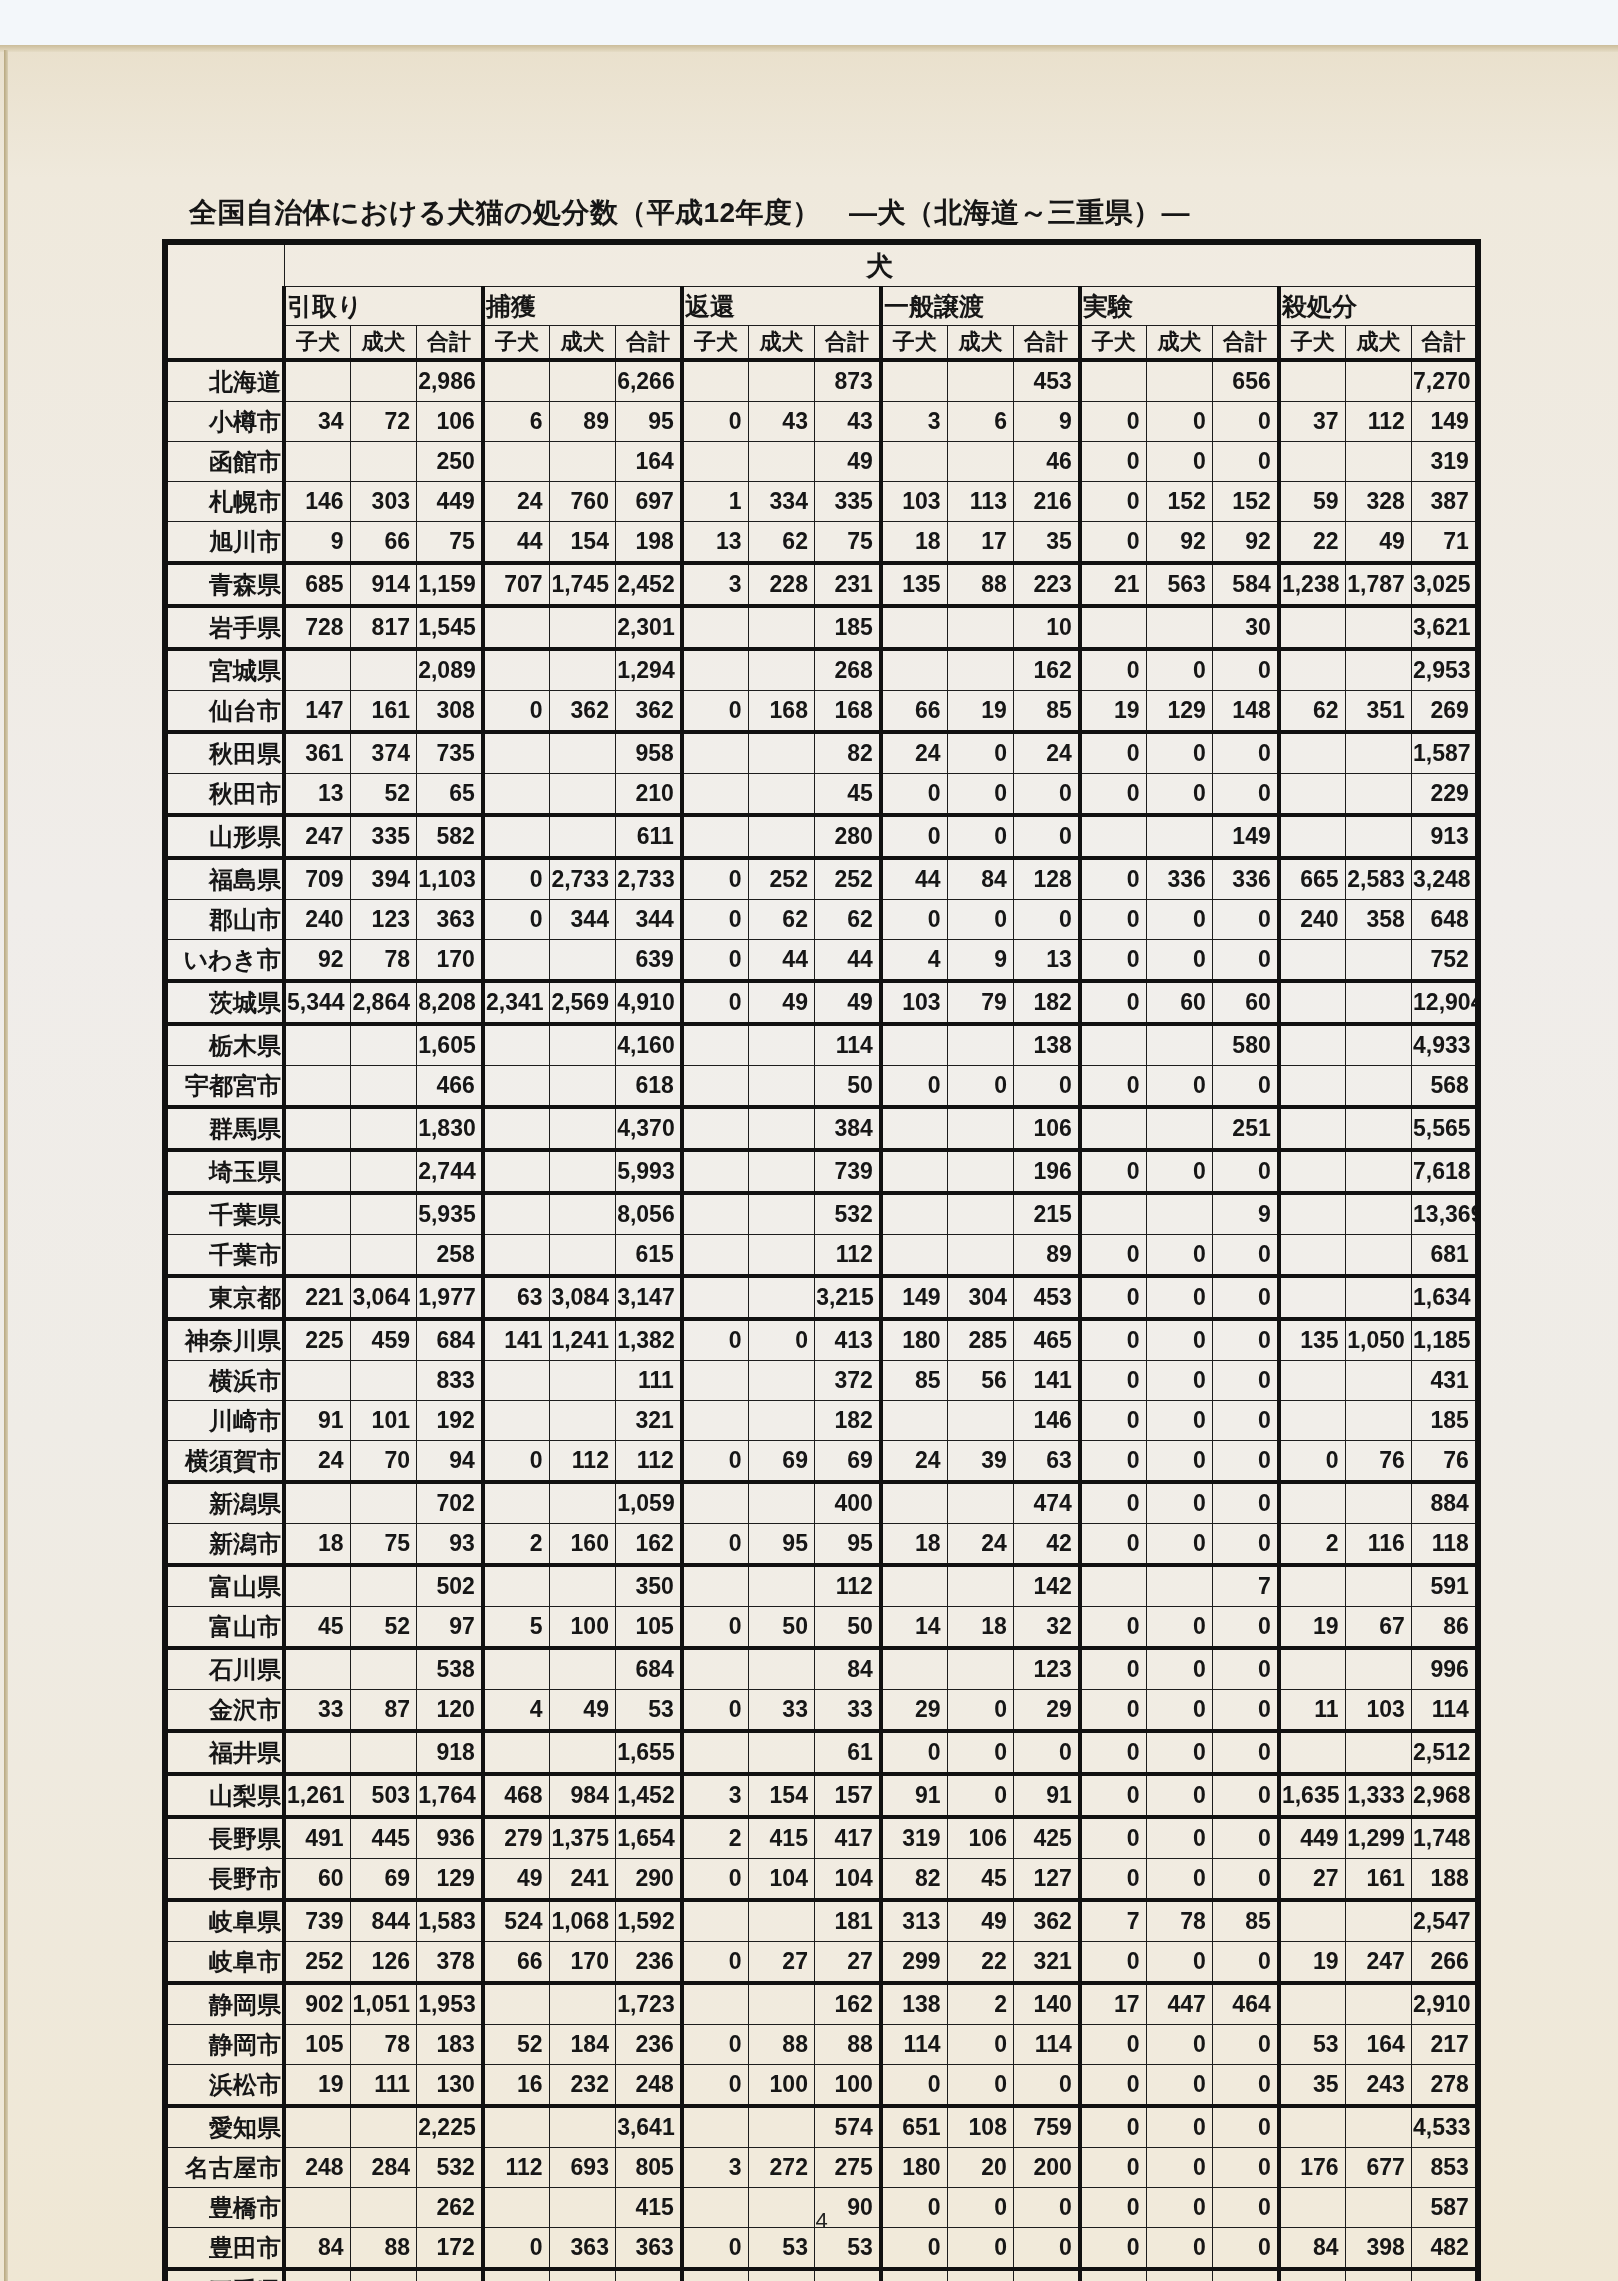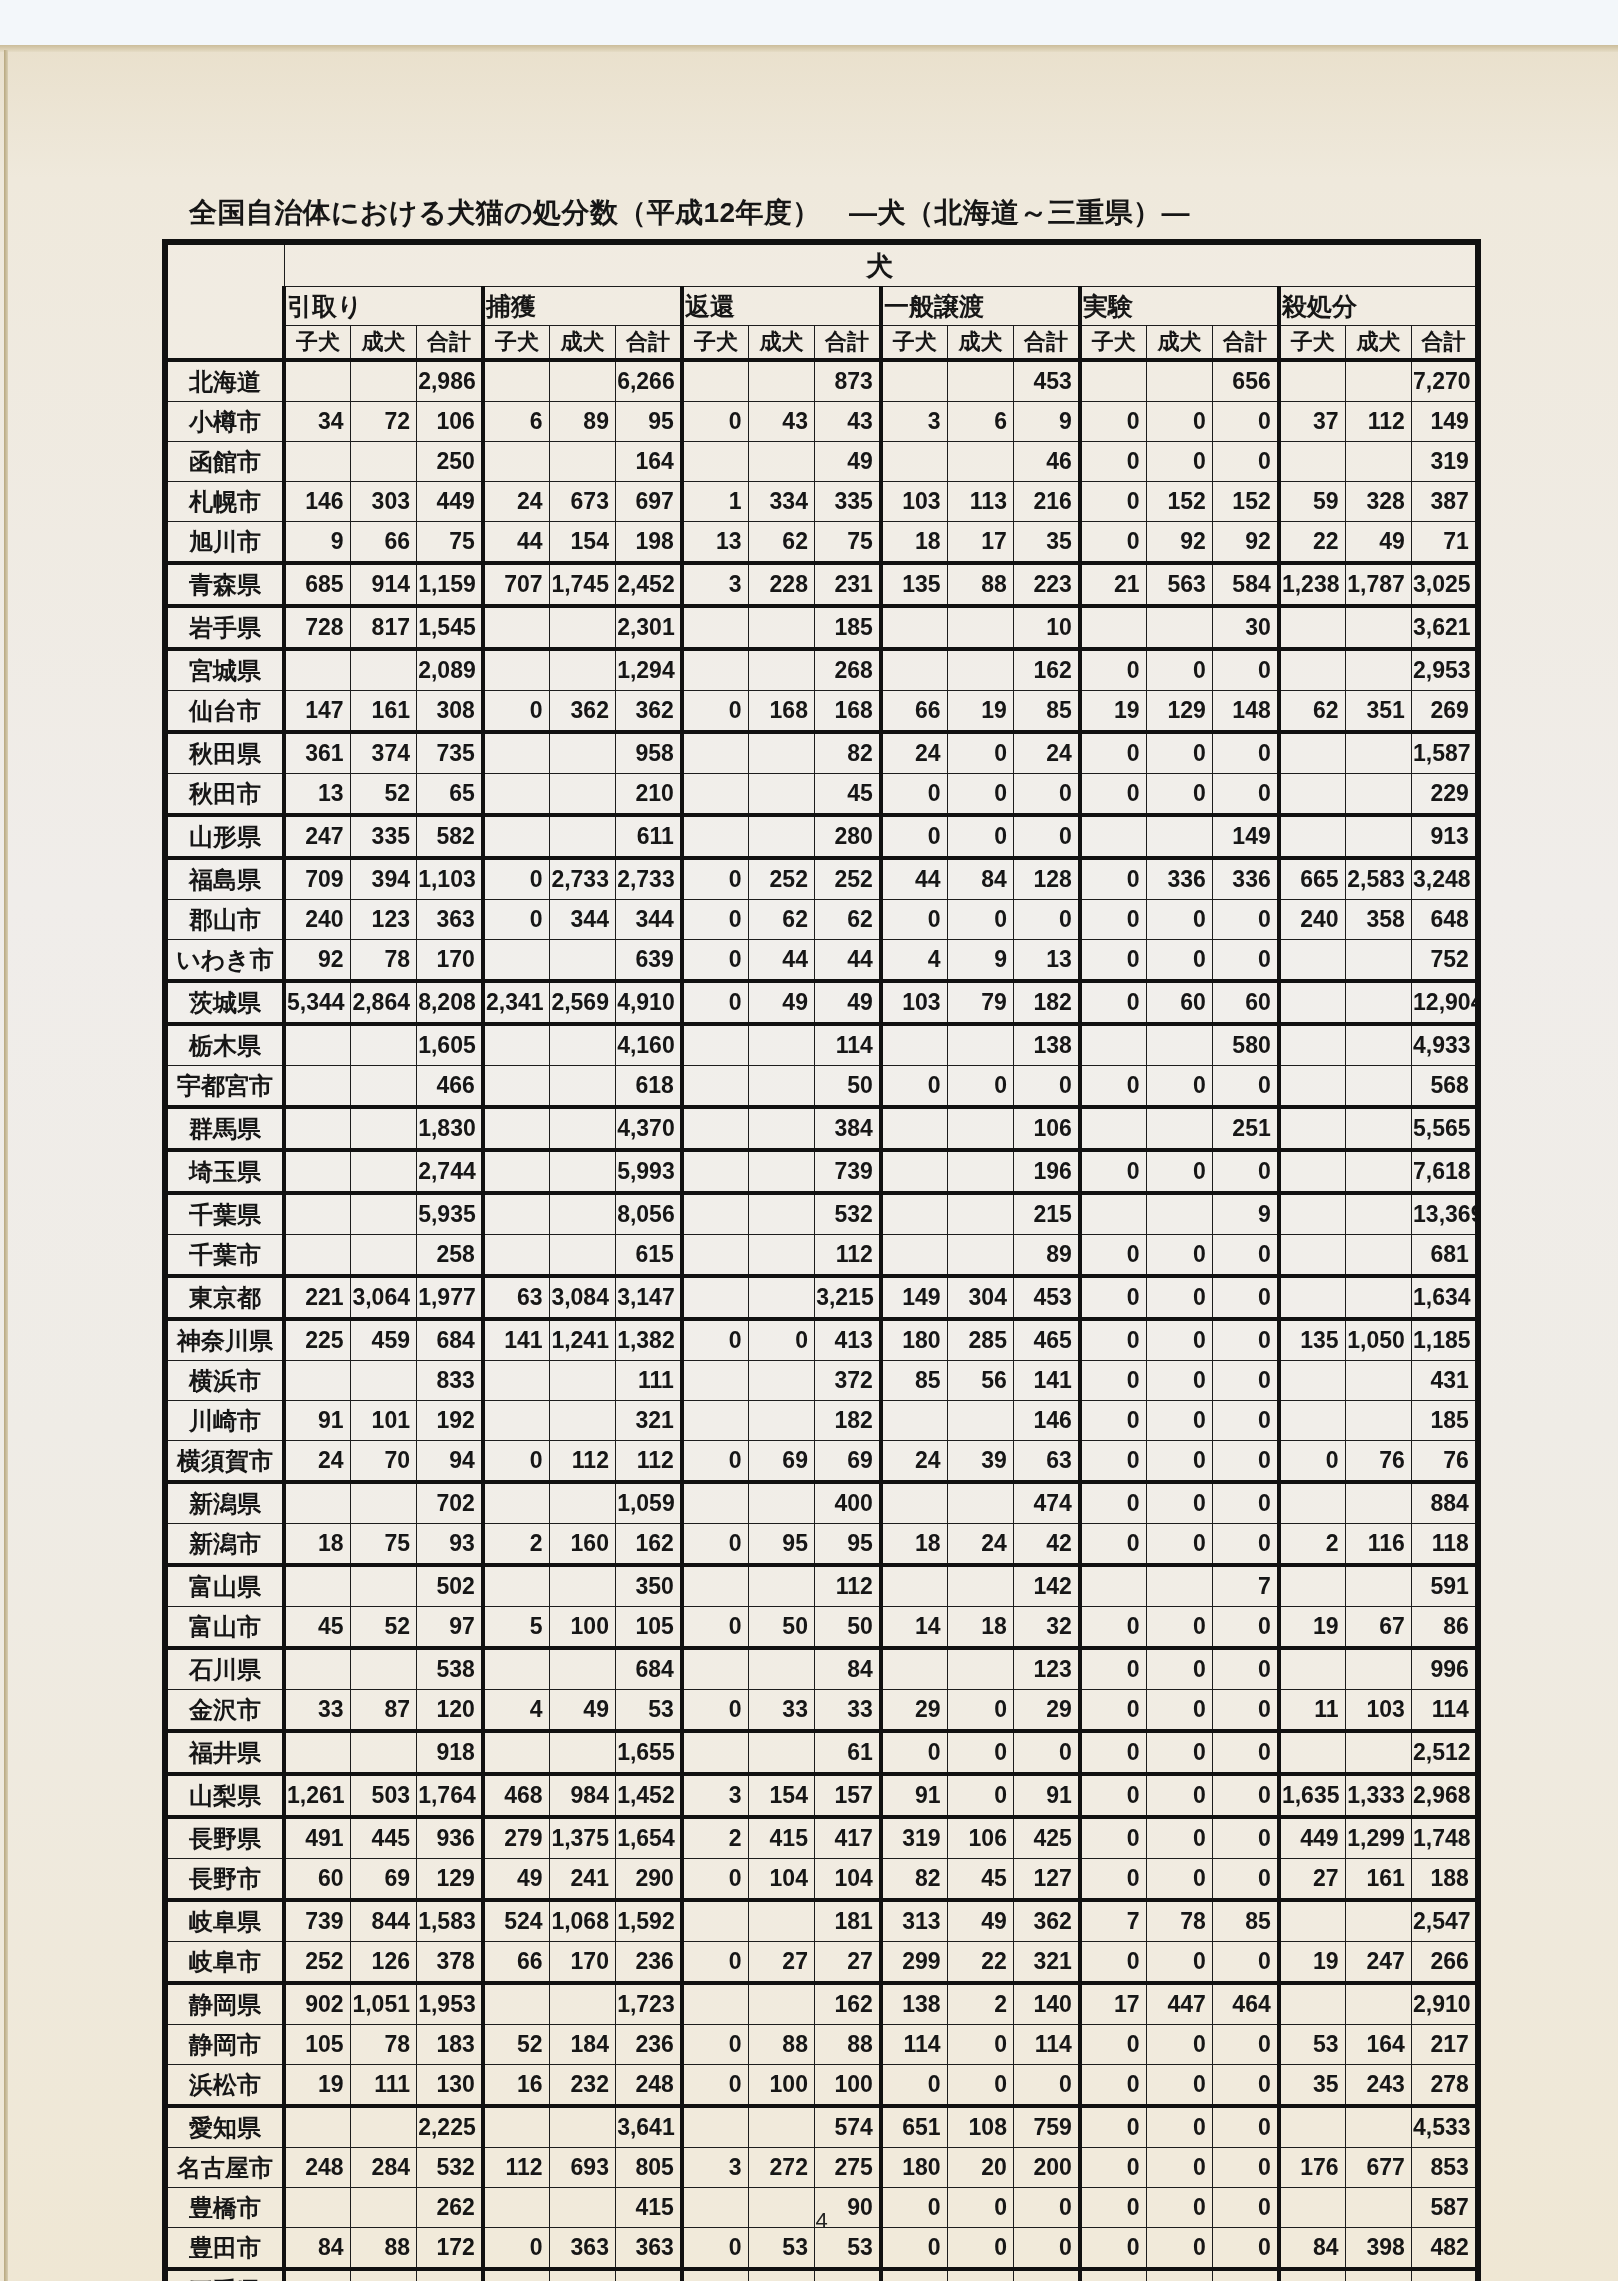--- a/index.html
+++ b/index.html
@@ -37,21 +37,21 @@
     border:1.8px solid #1d1d1d;
     color:#161616;overflow:hidden;white-space:nowrap;
     background:rgba(255,255,255,0.12);
   }
   .dispo-table{border:6.2px solid #111;}
   th.span-dog{height:39px;font-size:27px;font-weight:bold;text-align:center;}
   th.corner{border-bottom:1.8px solid #1d1d1d;}
   th.grp{height:36px;font-size:25px;font-weight:bold;text-align:left;}
   th.sub{height:30px;font-size:22px;font-weight:bold;text-align:center;border-bottom:4.5px solid #111;margin-top:24px;}
   th.rowlabel{
-    font-size:24px;font-weight:bold;text-align:center;padding:0 0.9px;
+    font-size:24px;font-weight:bold;text-align:right;padding:0 0.9px;
   }
   td.num{
     height:37px;font-size:23px;font-weight:600;text-align:right;padding-right:6.2px;
   }
   
   .gs{border-left:4.5px solid #111 !important;}
   
   tr.pref th,tr.pref td{border-top:4.5px solid #111;}
   .page-number{
     position:absolute;left:162px;top:2208px;width:1319px;
@@ -186,21 +186,21 @@
         <td class="num gs"></td>
         <td class="num"></td>
         <td class="num">319</td>
       </tr>
       <tr class="">
         <th class="rowlabel">札幌市</th>
         <td class="num gs">146</td>
         <td class="num">303</td>
         <td class="num">449</td>
         <td class="num gs">24</td>
-        <td class="num">673</td>
+        <td class="num">760</td>
         <td class="num">697</td>
         <td class="num gs">1</td>
         <td class="num">334</td>
         <td class="num">335</td>
         <td class="num gs">103</td>
         <td class="num">113</td>
         <td class="num">216</td>
         <td class="num gs">0</td>
         <td class="num">152</td>
         <td class="num">152</td>

